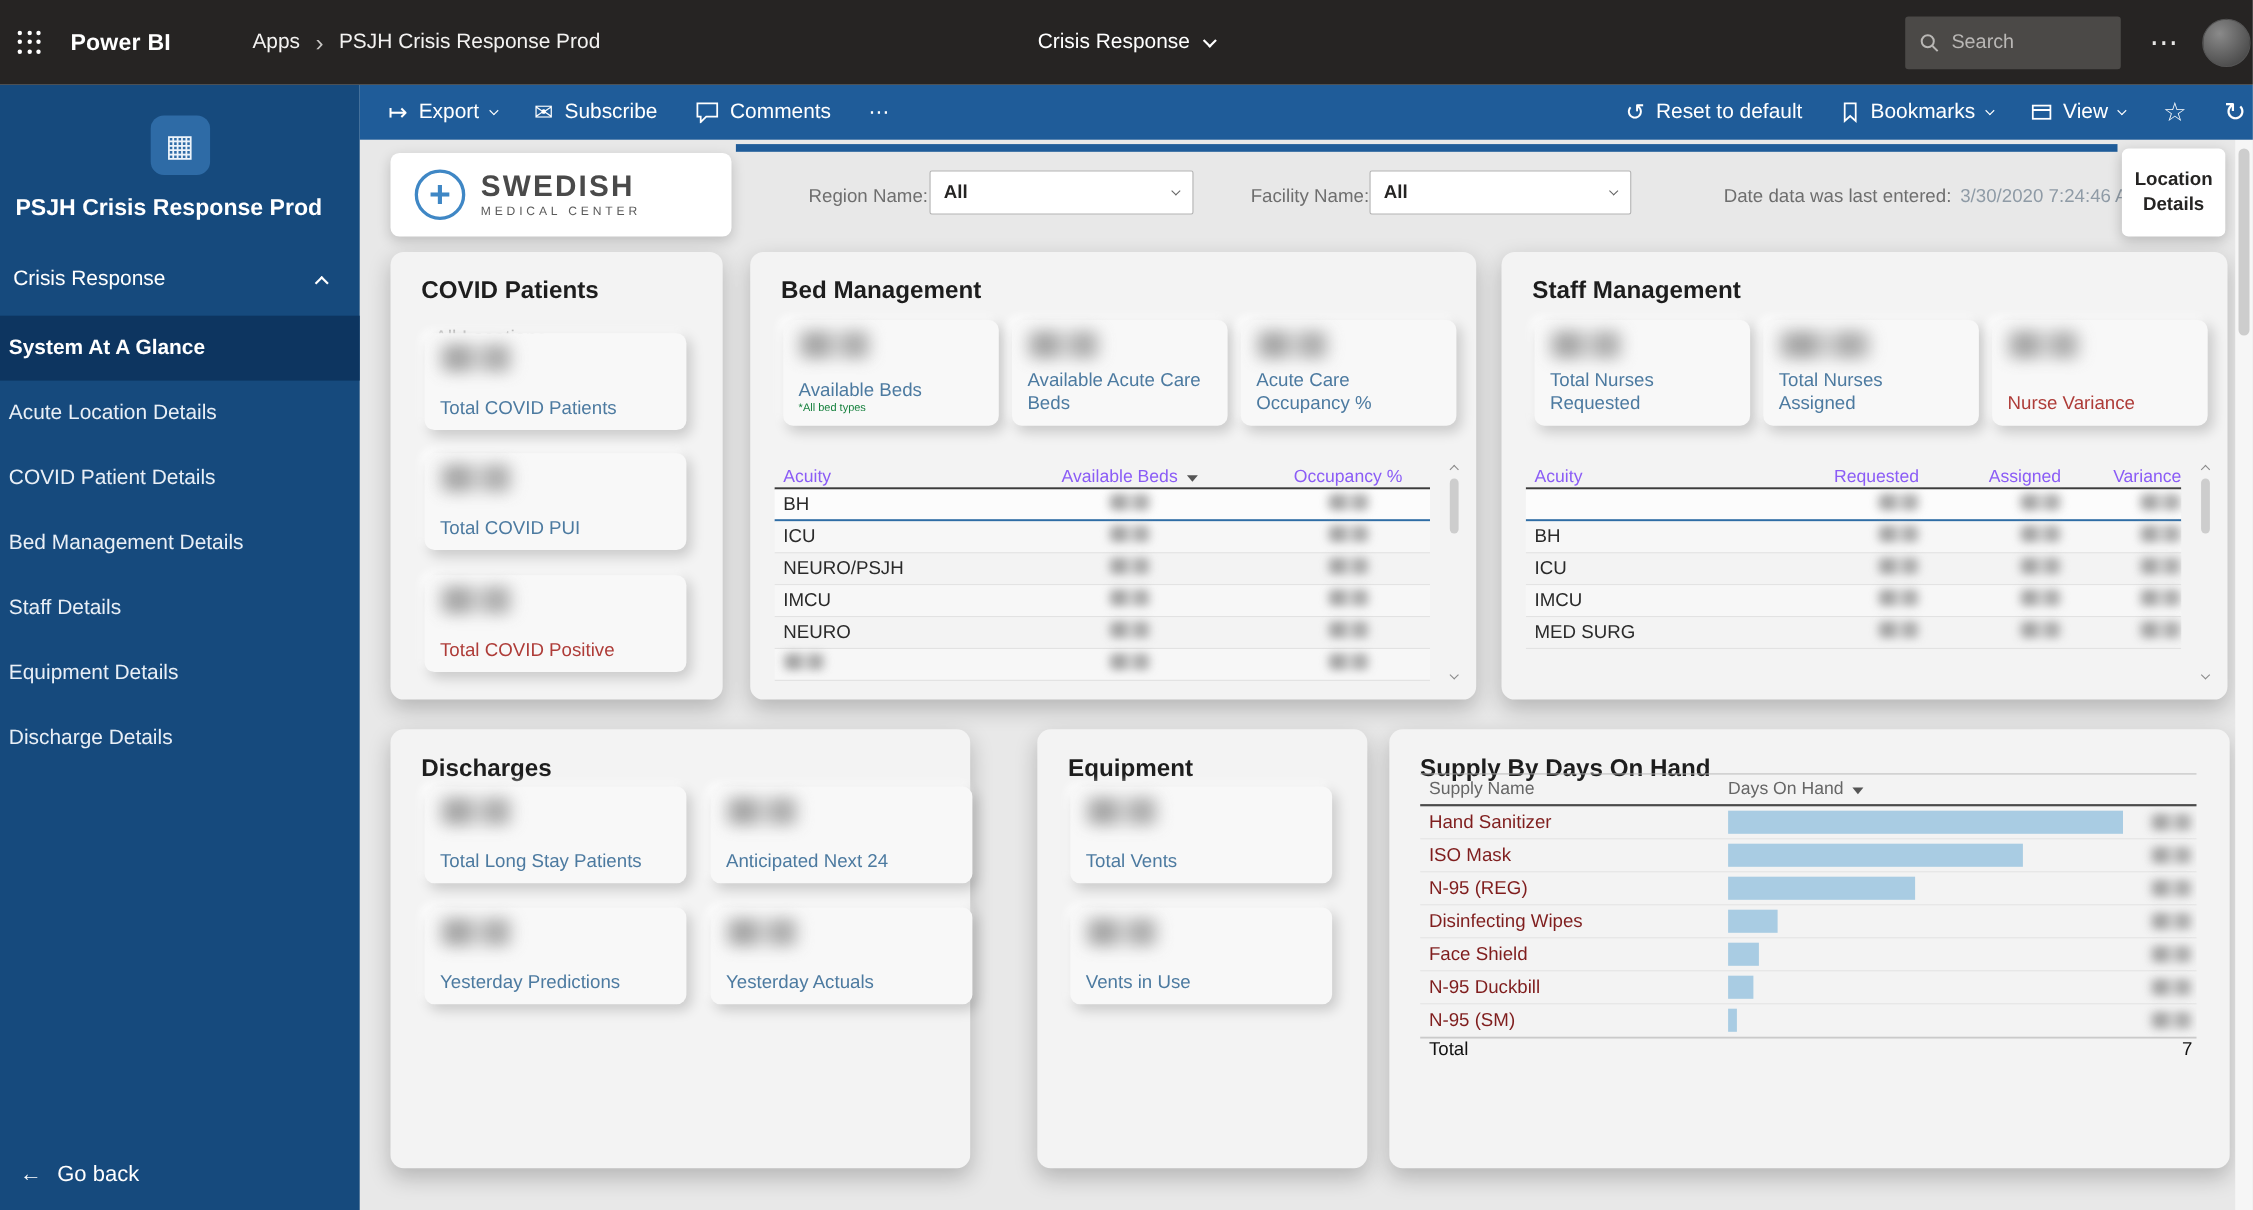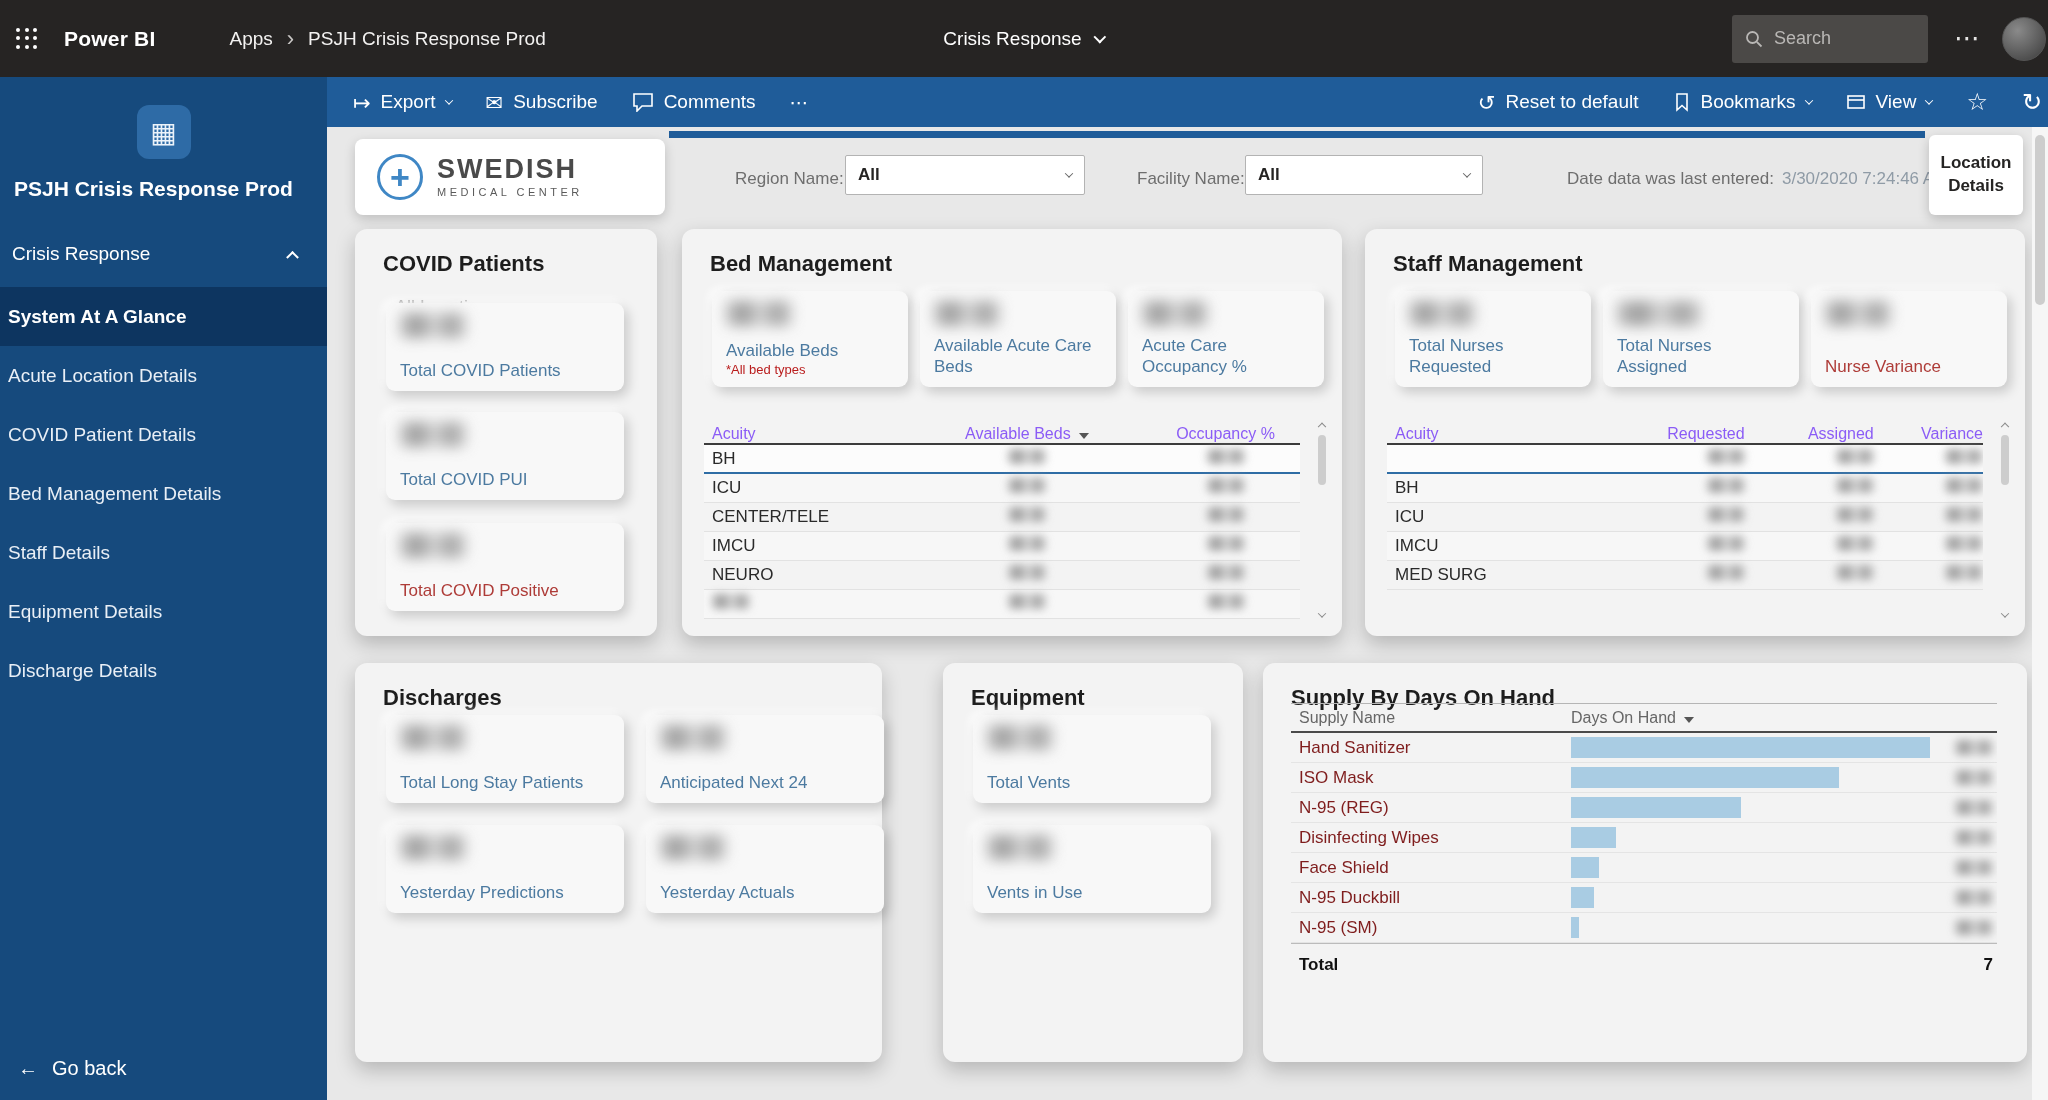--- a/index.html
+++ b/index.html
@@ -81,21 +81,21 @@
   
   .card{position:absolute;background:#f3f3f3;border-radius:12px;box-shadow:0 8px 20px rgba(0,0,0,.22)}
   .card-title{font-size:22px;font-weight:700;color:#1d1d1d;padding:22px 0 0 28px}
   .card-sub{font-size:18px;color:#7a7a7a;padding-left:40px;margin-top:20px}
 
   .tile{position:absolute;background:#f8f8f8;border-radius:9px;padding:10px 14px;
     box-shadow:4px 5px 12px rgba(0,0,0,.18),-3px -3px 8px rgba(255,255,255,.95);
     display:flex;flex-direction:column;justify-content:space-between}
   .tile-label{font-size:17px;color:#4c7aa0;line-height:1.25}
   .tile-label.red{color:#ae3c38}
-  .tile-sub{font-size:13px;color:#b91c1c;margin-top:1px}
+  .tile-sub{font-size:10px;color:#15803d;margin-top:1px}
 
   .blurnum{display:inline-block;width:66px;height:25px;border-radius:4px;filter:blur(7px);opacity:.85;
     background:linear-gradient(90deg,#b9b9b9,#8b8b8b 28%,#d2d2d2 52%,#949494 76%,#c6c6c6)}
   .blurnum.cell{width:38px;height:15px;filter:blur(4px)}
   .blurnum.wide{width:84px}
 
   
   .kpi-strip{position:absolute;left:30px;top:62px;display:flex;gap:12px}
   .kpi-strip .tile{position:static;width:196px;height:96px}
 
@@ -122,21 +122,21 @@
 
   
   .sup-head{display:flex;align-items:center;height:30px;border-top:1px solid #b5b5b5;border-bottom:2px solid #4a4a4a;
     font-size:16px;color:#666}
   .sup-name-h{width:280px;padding-left:8px}
   .sup-row{display:flex;align-items:center;height:30px;border-bottom:1px solid #e4e4e4;font-size:17px;color:#7f1d1d}
   .sup-name{width:280px;padding-left:8px}
   .bar-track{flex:1;height:21px;position:relative}
   .bar{position:absolute;left:0;top:0;height:21px;background:#a9cce3}
   .sup-val{width:48px;display:flex;justify-content:flex-end;padding-right:4px}
-  .sup-total{display:flex;align-items:flex-end;height:32px;font-size:17px;font-weight:700;color:#111;
+  .sup-total{display:flex;align-items:flex-start;height:32px;font-size:17px;font-weight:400;color:#111;
     border-top:1px solid #bbb}
   .sup-total .tv{width:48px;text-align:right;padding-right:4px}
 
   
   .c-covid{left:28px;top:102px;width:302px;height:407px}
   .c-bed{left:355px;top:102px;width:660px;height:407px}
   .c-staff{left:1038px;top:102px;width:660px;height:407px}
   .c-dis{left:28px;top:536px;width:527px;height:399px}
   .c-equip{left:616px;top:536px;width:300px;height:399px}
   .c-supply{left:936px;top:536px;width:764px;height:399px}
@@ -333,21 +333,21 @@
         <span class="bt-c1">BH</span>
         <span class="bt-c2"><span class="blurnum cell"></span></span>
         <span class="bt-c3"><span class="blurnum cell"></span></span>
       </div>
       <div class="trow">
         <span class="bt-c1">ICU</span>
         <span class="bt-c2"><span class="blurnum cell"></span></span>
         <span class="bt-c3"><span class="blurnum cell"></span></span>
       </div>
       <div class="trow">
-        <span class="bt-c1">CENTER/TELE</span>
+        <span class="bt-c1">NEURO/PSJH</span>
         <span class="bt-c2"><span class="blurnum cell"></span></span>
         <span class="bt-c3"><span class="blurnum cell"></span></span>
       </div>
       <div class="trow">
         <span class="bt-c1">IMCU</span>
         <span class="bt-c2"><span class="blurnum cell"></span></span>
         <span class="bt-c3"><span class="blurnum cell"></span></span>
       </div>
       <div class="trow">
         <span class="bt-c1">NEURO</span>

